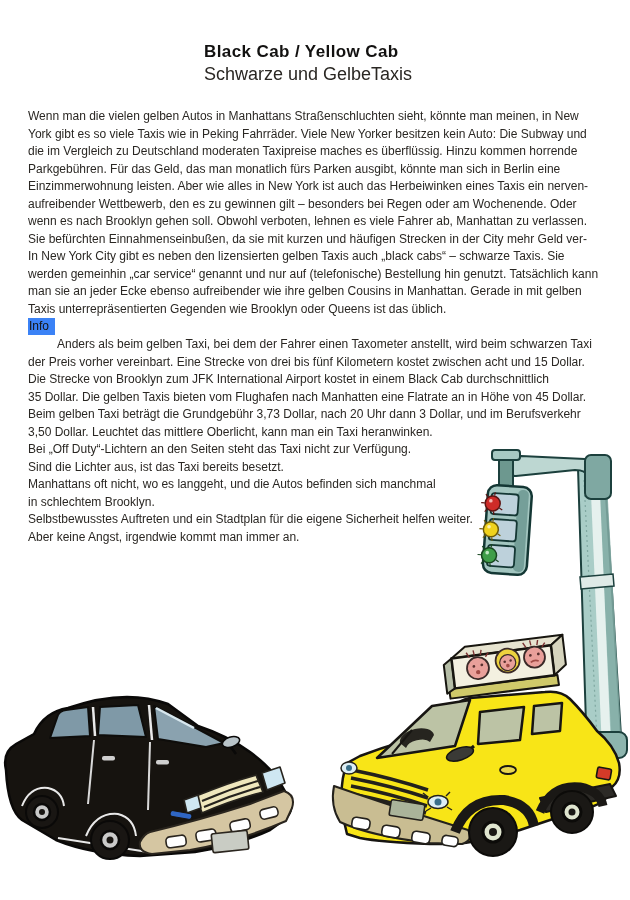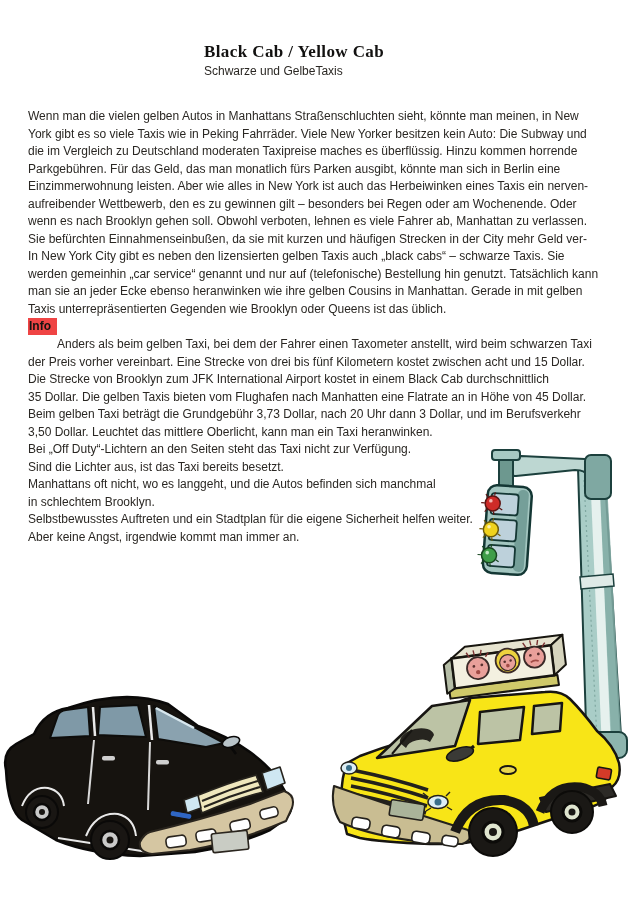--- a/index.html
+++ b/index.html
@@ -6,44 +6,44 @@
   body {
     width:630px; height:900px;
     background:#ffffff;
     font-family:"Liberation Sans", sans-serif;
     position:relative;
     overflow:hidden;
     color:#2a2723;
   }
   .page-header { position:absolute; left:204px; top:42px; z-index:2; }
   .title {
-    font-family:Liberation Serif, serif;
+    font-family:Liberation Sans, sans-serif;
     font-weight:bold;
     font-size:17px;
     letter-spacing:0.4px;
     color:#121110;
     white-space:nowrap;
   }
   .subtitle {
-    font-size:12px;
+    font-size:18px;
     color:#2a2723;
     margin-top:2px;
     white-space:nowrap;
   }
   .article {
     position:absolute; left:28px; top:108px; width:580px;
     font-size:12px; line-height:17.5px;
     z-index:2;
   }
   .line { white-space:nowrap; height:17.5px; }
   .indent { padding-left:29px; }
   .info-line { height:18px; }
   .info-badge {
-    background:#ef4444;
-    font-weight:bold;
+    background:#3b82f6;
+    font-weight:normal;
     color:#151310;
     padding:0 6px 1px 1px;
     display:inline-block;
     line-height:16px;
   }
   .illustration {
     position:absolute; left:0; top:440px; width:630px; height:460px;
     z-index:1; pointer-events:none;
   }
 </style>
@@ -59,21 +59,21 @@
   <div class="line">Wenn man die vielen gelben Autos in Manhattans Straßenschluchten sieht, könnte man meinen, in New</div>
   <div class="line">York gibt es so viele Taxis wie in Peking Fahrräder. Viele New Yorker besitzen kein Auto: Die Subway und</div>
   <div class="line">die im Vergleich zu Deutschland moderaten Taxipreise maches es überflüssig. Hinzu kommen horrende</div>
   <div class="line">Parkgebühren. Für das Geld, das man monatlich fürs Parken ausgibt, könnte man sich in Berlin eine</div>
   <div class="line">Einzimmerwohnung leisten. Aber wie alles in New York ist auch das Herbeiwinken eines Taxis ein nerven-</div>
   <div class="line">aufreibender Wettbewerb, den es zu gewinnen gilt – besonders bei Regen oder am Wochenende. Oder</div>
   <div class="line">wenn es nach Brooklyn gehen soll. Obwohl verboten, lehnen es viele Fahrer ab, Manhattan zu verlassen.</div>
   <div class="line">Sie befürchten Einnahmenseinbußen, da sie mit kurzen und häufigen Strecken in der City mehr Geld ver-</div>
   <div class="line">In New York City gibt es neben den lizensierten gelben Taxis auch „black cabs“ – schwarze Taxis. Sie</div>
   <div class="line">werden gemeinhin „car service“ genannt und nur auf (telefonische) Bestellung hin genutzt. Tatsächlich kann</div>
-  <div class="line">man sie an jeder Ecke ebenso heranwinken wie ihre gelben Cousins in Manhattan. Gerade in mit gelben</div>
+  <div class="line">man sie an jeder Ecke ebenso aufreibender wie ihre gelben Cousins in Manhattan. Gerade in mit gelben</div>
   <div class="line">Taxis unterrepräsentierten Gegenden wie Brooklyn oder Queens ist das üblich.</div>
   <div class="line info-line"><span class="info-badge">Info</span></div>
   <div class="line indent">Anders als beim gelben Taxi, bei dem der Fahrer einen Taxometer anstellt, wird beim schwarzen Taxi</div>
   <div class="line">der Preis vorher vereinbart. Eine Strecke von drei bis fünf Kilometern kostet zwischen acht und 15 Dollar.</div>
   <div class="line">Die Strecke von Brooklyn zum JFK International Airport kostet in einem Black Cab durchschnittlich</div>
   <div class="line">35 Dollar. Die gelben Taxis bieten vom Flughafen nach Manhatten eine Flatrate an in Höhe von 45 Dollar.</div>
   <div class="line">Beim gelben Taxi beträgt die Grundgebühr 3,73 Dollar, nach 20 Uhr dann 3 Dollar, und im Berufsverkehr</div>
   <div class="line">3,50 Dollar. Leuchtet das mittlere Oberlicht, kann man ein Taxi heranwinken.</div>
   <div class="line">Bei „Off Duty“-Lichtern an den Seiten steht das Taxi nicht zur Verfügung.</div>
   <div class="line">Sind die Lichter aus, ist das Taxi bereits besetzt.</div>

